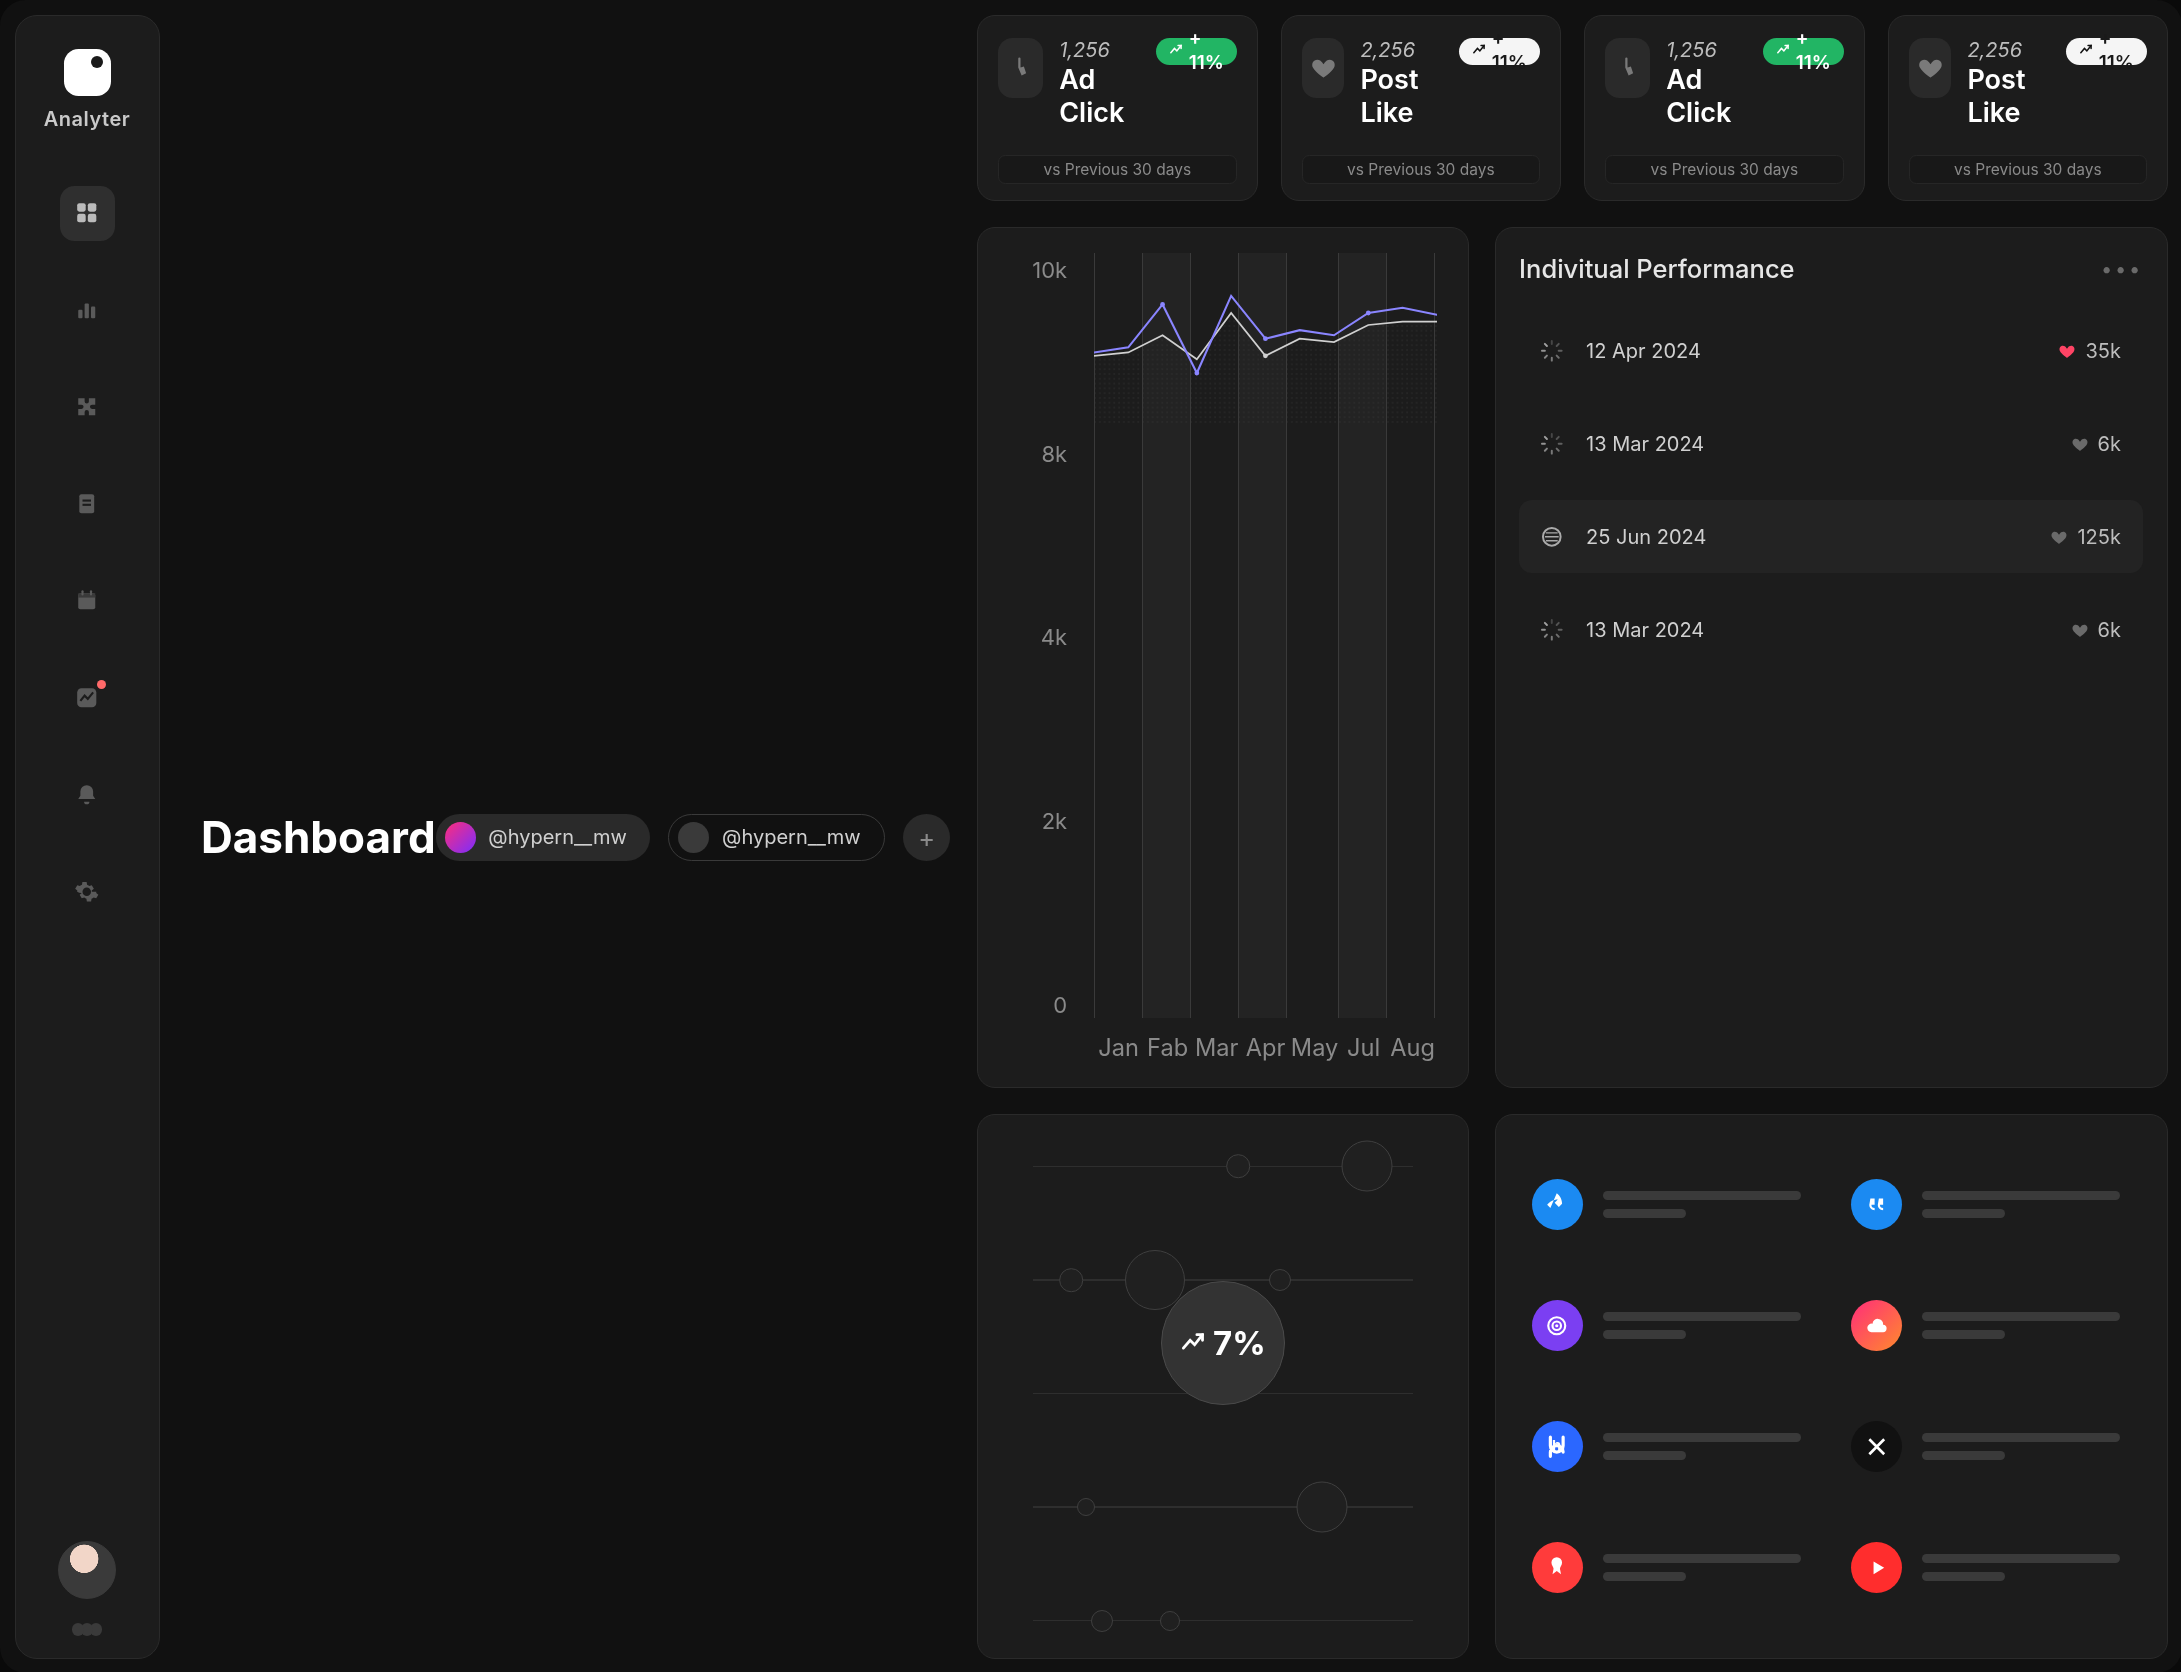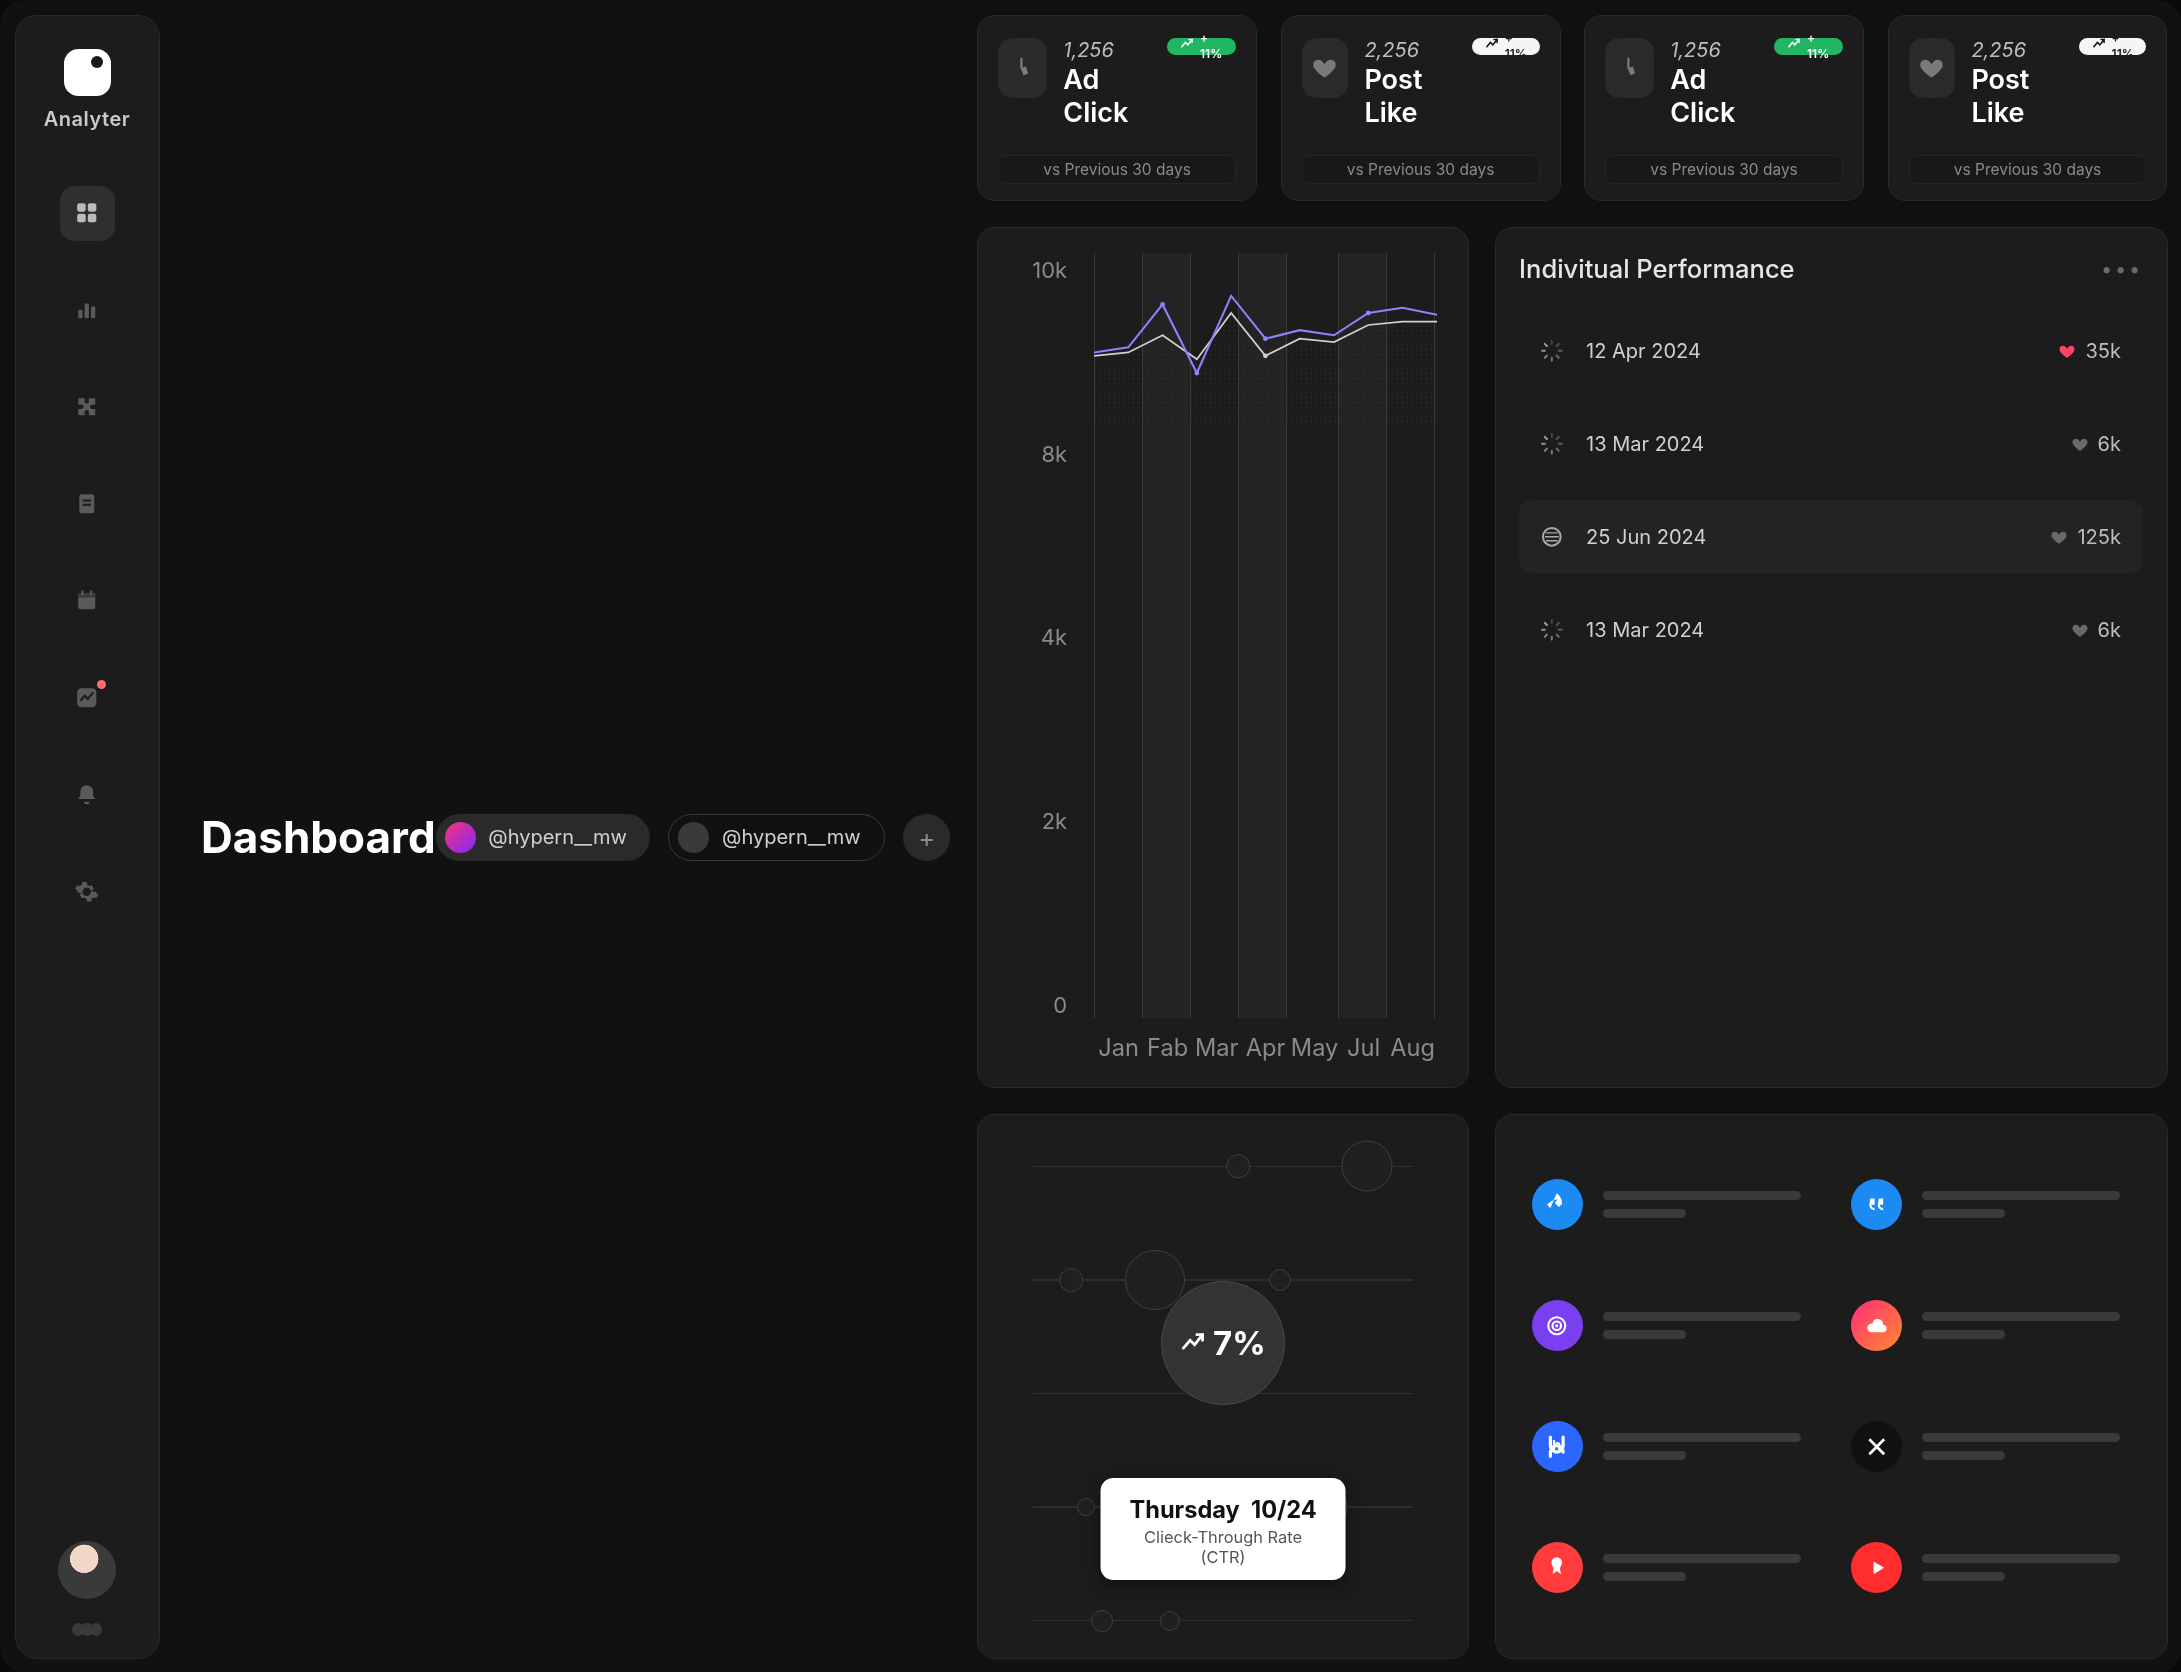--- a/index.html
+++ b/index.html
@@ -49,21 +49,21 @@
 
   
   .stats-row{display:flex;gap:23.6px;}
   .stat-card{flex:1;background:var(--panel);border:0.9px solid var(--panel-border);border-radius:18px;padding:22px 20px 16.4px 20px;}
   .stat-top{display:flex;align-items:flex-start;gap:16.4px;}
   .stat-icon{width:60px;height:60px;border-radius:14.5px;background:#2a2a2a;display:flex;align-items:center;justify-content:center;}
   .stat-icon svg{width:27px;height:27px;fill:#7a7a7a;}
   .stat-meta{display:flex;flex-direction:column;gap:1.8px;}
   .stat-num{font-size:20px;color:#bdbdbd;font-style:italic;}
   .stat-label{font-size:27px;font-weight:600;color:#fff;}
-  .pill{margin-left:auto;height:17px;padding:0 12.7px;border-radius:13.6px;display:flex;align-items:center;gap:5.5px;font-size:12px;font-weight:600;justify-content:flex-end;}
+  .pill{margin-left:auto;height:27px;padding:0 12.7px;border-radius:13.6px;display:flex;align-items:center;gap:5.5px;font-size:19px;font-weight:600;justify-content:flex-end;}
   .pill.green{background:var(--green);color:#fff;}
   .pill.white{background:var(--white-pill);color:#1a1a1a;}
   .pill svg{width:14.5px;height:14.5px;}
   .stat-bottom{margin-top:25.5px;height:29px;background:#181818;border:0.9px solid #262626;border-radius:7.3px;display:flex;align-items:center;justify-content:center;font-size:15.5px;color:#8a8a8a;}
 
   
   .row2{display:flex;gap:25.5px;flex:1;min-height:0;}
   .chart-card{flex:1;background:var(--panel);border:0.9px solid var(--panel-border);border-radius:18px;padding:25.5px 31px 18px 36px;display:flex;flex-direction:column;position:relative;}
   .chart-area{flex:1;display:flex;}
   .y-axis{display:flex;flex-direction:column;justify-content:space-between;padding:3.6px 0 51px 0;font-size:22px;color:#8a8a8a;text-align:right;width:53px;}
@@ -453,24 +453,20 @@
                 <div class="bead" style="left:36%;width:20px;height:20px"></div>
               </div>
             </div>
           <div class="ctr-bubble">
             <svg viewBox="0 0 24 24">
                 <path d="M3 17l6-7 4 4 7-9" stroke="#fff" stroke-width="2.5" fill="none" stroke-linecap="round"></path>
                 <path d="M15 5h5v5" stroke="#fff" stroke-width="2.5" fill="none" stroke-linecap="round"></path>
               </svg>
             <span>7%</span>
           </div>
-          <div class="ctr-tip">
-            <div class="t1">Thursday&nbsp;&nbsp;10/24</div>
-            <div class="t2">Clieck-Through Rate (CTR)</div>
-          </div>
         </div>
 
         <div class="soc-card">
           <div class="soc-grid" id="soc-grid">
     <div class="soc-item">
       <div class="soc-ico" style="background:#1b8af2">
                   <svg viewBox="0 0 24 24">
                     <path d="M12 2c3 2 5 6 5 10l-3 3-4-4 3-3c-4 0-8 2-10 5l3 3" fill="#fff"></path>
                   </svg>
                 </div>

